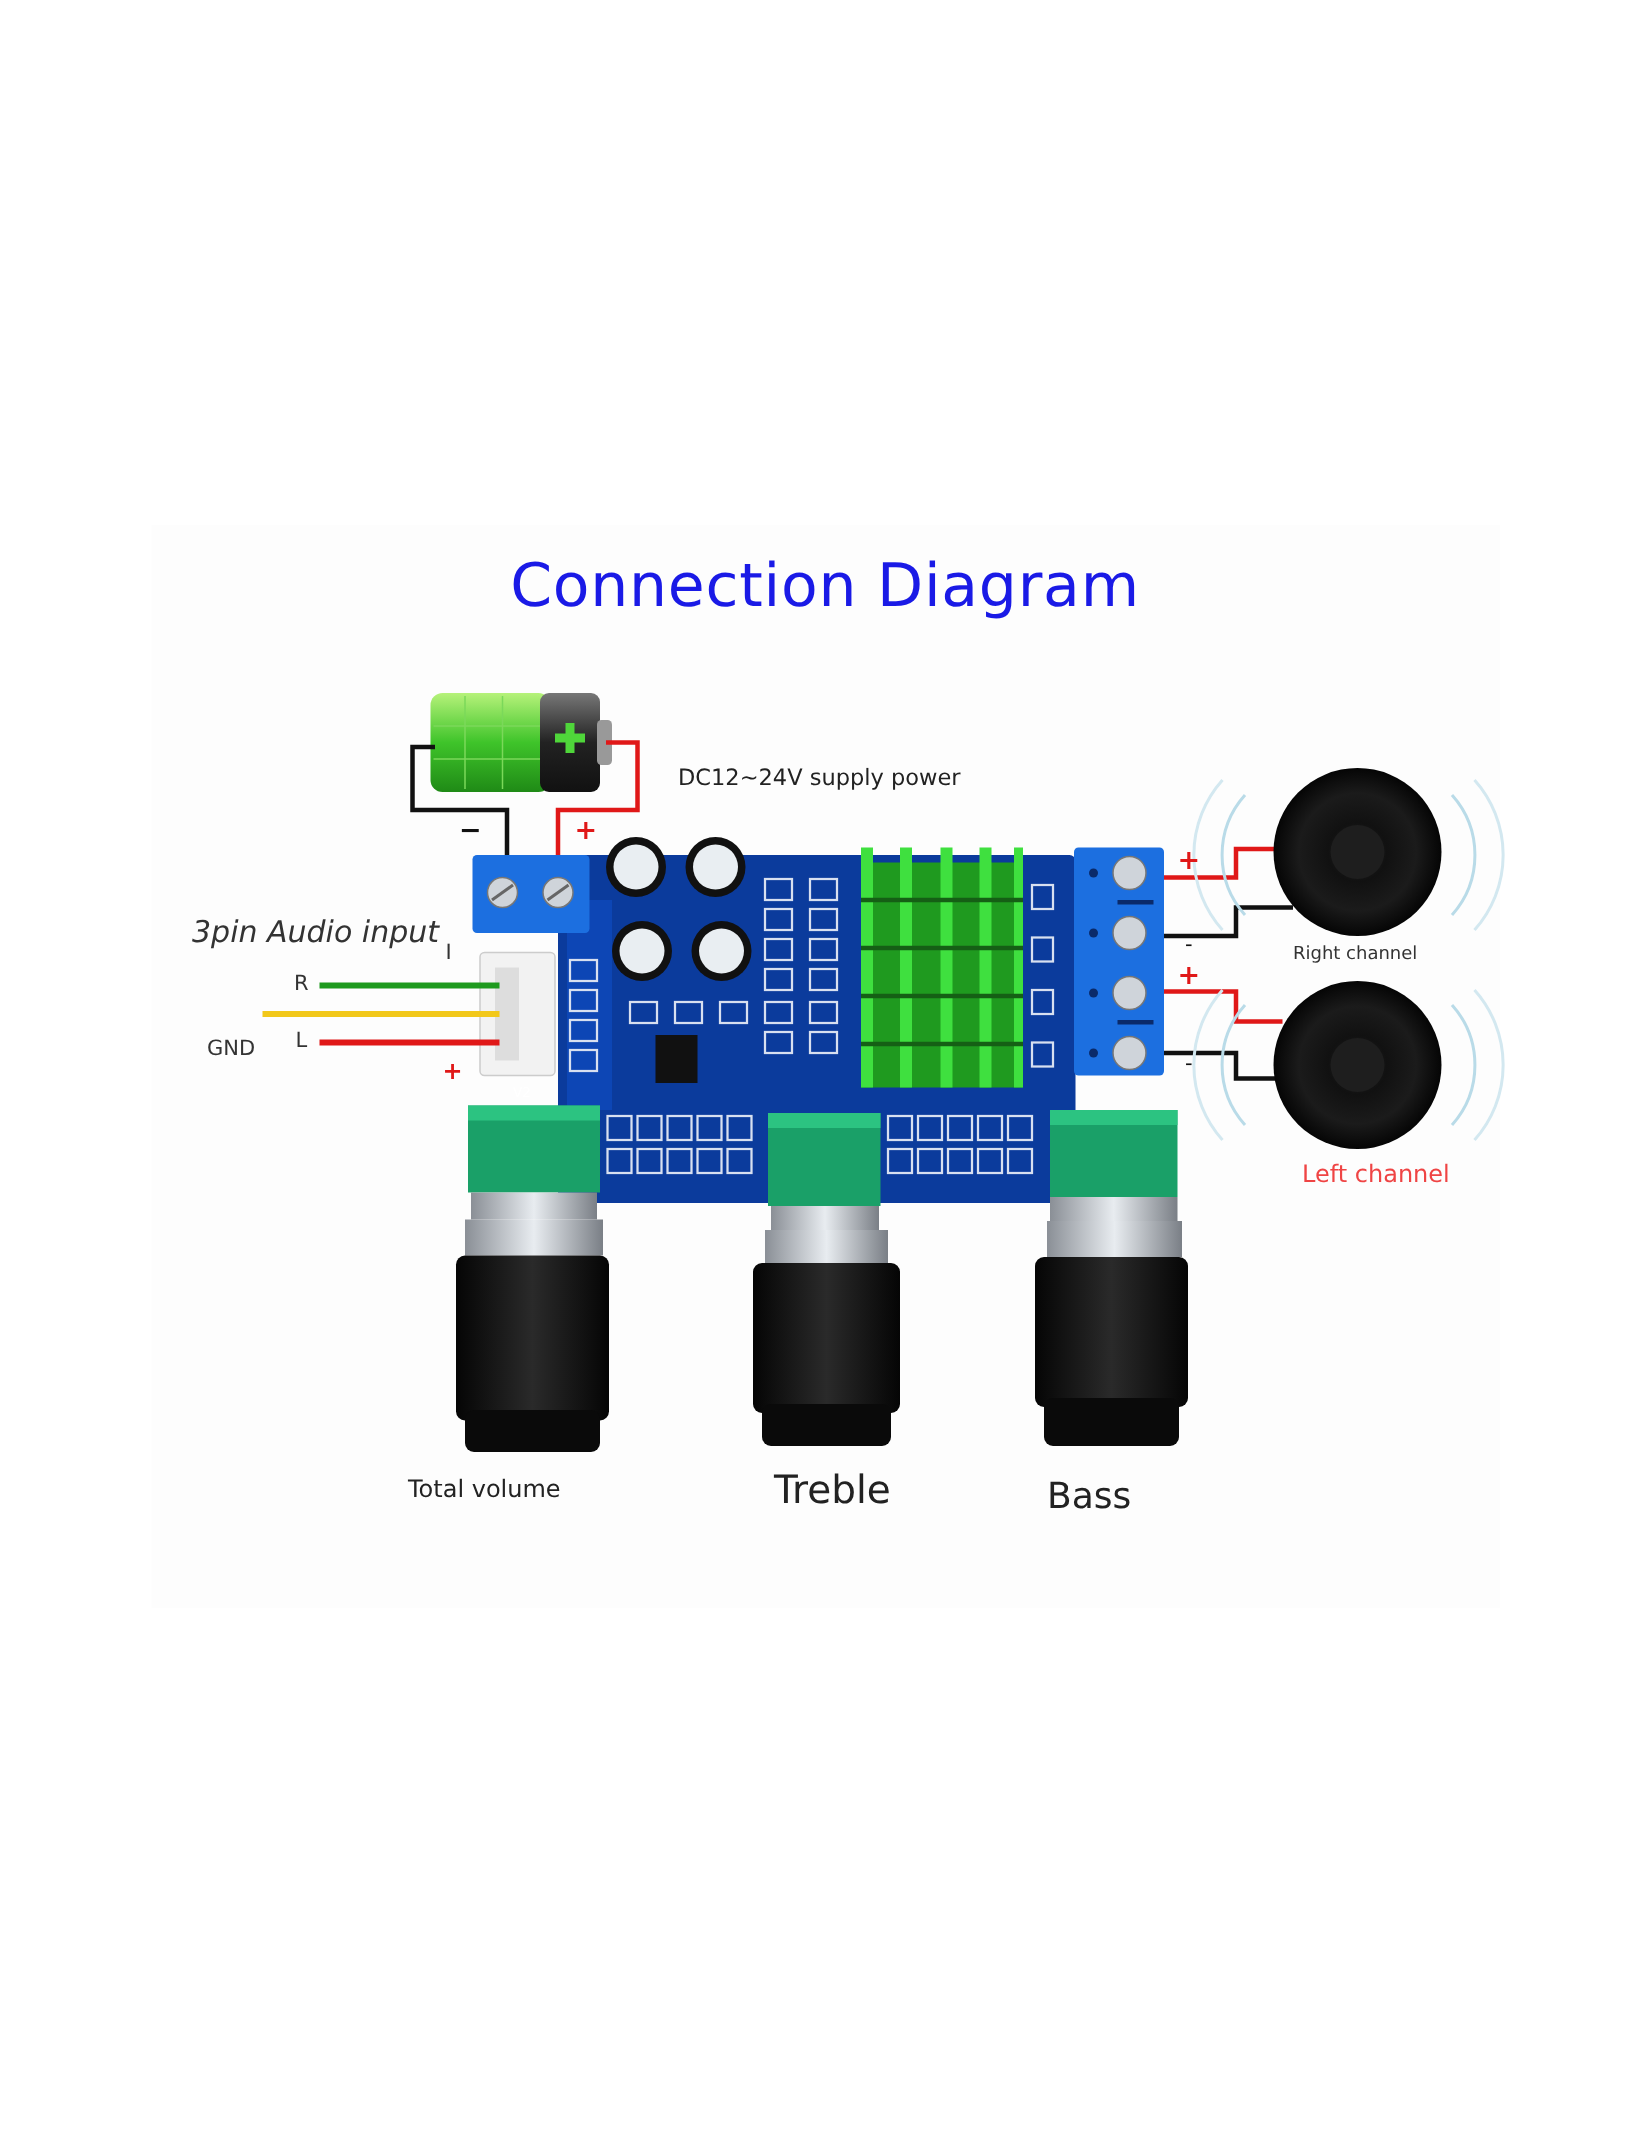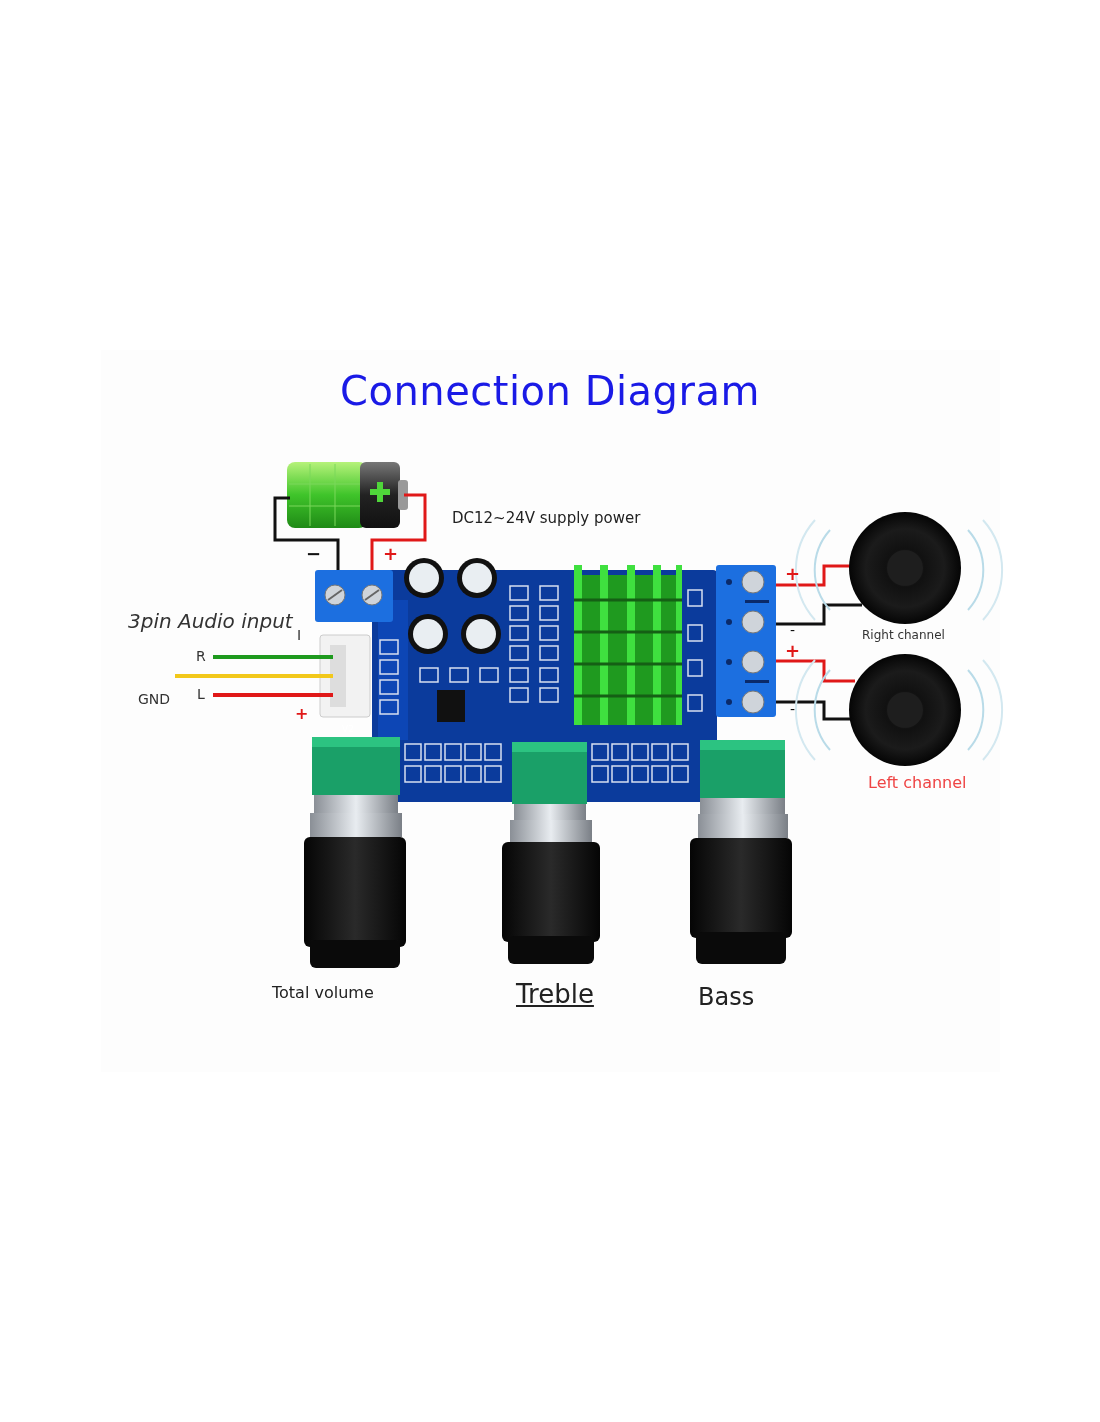--- a/index.html
+++ b/index.html
@@ -239,14 +239,14 @@
 
 <div class="lbl" style="left:785px;top:563px;font-size:18px;font-weight:bold;color:#e01818;">+</div>
 <div class="lbl" style="left:790px;top:622px;font-size:14px;color:#111;">-</div>
 <div class="lbl" style="left:785px;top:640px;font-size:18px;font-weight:bold;color:#e01818;">+</div>
 <div class="lbl" style="left:790px;top:701px;font-size:14px;color:#111;">-</div>
 
 <div class="lbl" style="left:862px;top:628px;font-size:12px;color:#333;">Right channel</div>
 <div class="lbl" style="left:868px;top:773px;font-size:16px;color:#ef4444;">Left channel</div>
 
 <div class="lbl" style="left:272px;top:983px;font-size:16px;color:#222;">Total volume</div>
-<div class="lbl" style="left:516px;top:979px;font-size:26px;color:#222;text-decoration:underline;">Treble</div>
+<div class="lbl" style="left:516px;top:979px;font-size:26px;color:#222;">Treble</div>
 <div class="lbl" style="left:698px;top:983px;font-size:24px;color:#222;">Bass</div>
 
 </body></html>

